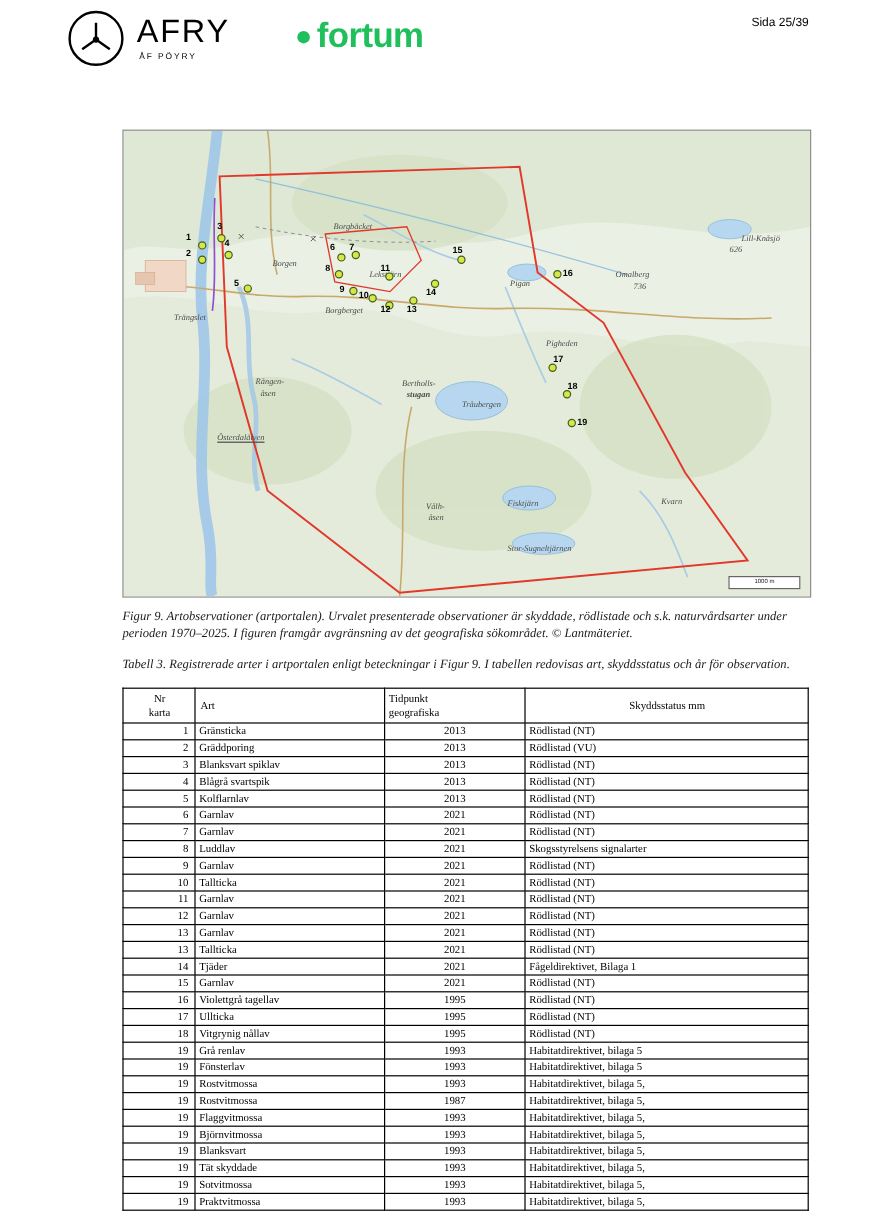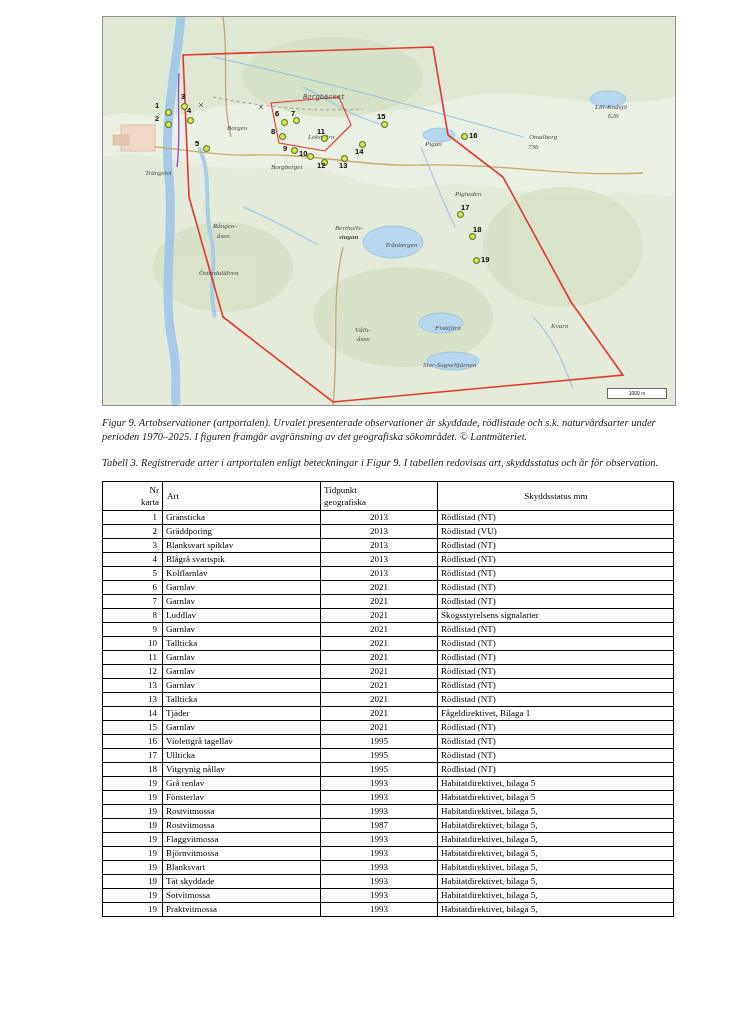--- a/index.html
+++ b/index.html
@@ -162,32 +162,55 @@
     line-height: 13px;
     vertical-align: middle;
   }
   thead th {
     font-weight: normal;
     text-align: left;
     height: 26px;
     line-height: 12px;
     padding: 1px 3px;
   }
-  th.c-nr { width: 52px; text-align: right; padding-left: 4px;}
+  th.c-nr { width: 52px; text-align: center; padding-left: 4px;}
   th.c-art { width: 150px; text-align: left; padding-left: 4px; }
   th.c-tid { width: 110px; }
   th.c-status { text-align: center; padding-left: 4px; }
   td.c-nr { text-align: right; padding-right: 5px; }
   td.c-tid { text-align: center; }
 </style>
 </head>
 <body>
 
 <div class="page">
 
+  <div class="header">
+    <div class="logo-afry">
+      <svg class="afry-mark" viewBox="0 0 48 48">
+        <circle cx="24" cy="24" r="22" fill="none" stroke="#000" stroke-width="2"></circle>
+        <path d="M24 11 L24 25 M24 25 L12.5 33 M24 25 L35.5 33" fill="none" stroke="#000" stroke-width="2"></path>
+        <circle cx="24" cy="25" r="2.6" fill="#000"></circle>
+      </svg>
+      <div class="afry-text">
+        <span class="afry-word">AFRY</span>
+        <span class="afry-sub">ÅF PÖYRY</span>
+      </div>
+    </div>
+
+    <div class="logo-fortum">
+      <svg width="30" height="30" viewBox="0 0 30 30">
+        <path d="M15 2 A13 13 0 1 0 15 28 A13 13 0 0 1 15 2 Z" fill="#1fbf5b"></path>
+        <circle cx="19" cy="15" r="5.2" fill="#1fbf5b"></circle>
+      </svg>
+      <span class="fortum-word">fortum</span>
+    </div>
+
+    <div class="page-no">Sida 25/39</div>
+  </div>
 
   <div class="figure">
     <svg class="map-svg" viewBox="0 0 572 388" preserveAspectRatio="none">
 
       <rect x="0" y="0" width="572" height="388" fill="#eaf0e3"></rect>
 
       <g fill="#dfe8d4">
         <path d="M0 0 H572 V80 C480 100 420 60 340 85 C260 110 180 70 90 95 C50 105 20 90 0 100 Z"></path>
         <path d="M0 140 C60 130 110 160 170 150 C230 140 260 180 320 170 C390 158 440 190 520 175 L572 180 V388 H0 Z" fill="#e4ebda"></path>
       </g>
@@ -233,41 +256,41 @@
 
       <path d="M76 56 C74 90 78 120 74 150" stroke="#8f4fd1" stroke-width="1.4" fill="none"></path>
 
       <g stroke="#555" stroke-width="0.8">
         <path d="M96 86 l4 4 M100 86 l-4 4"></path>
         <path d="M156 88 l4 4 M160 88 l-4 4"></path>
       </g>
     </svg>
 
     <div id="map-labels">
-        <div class="map-label" style="left: 200px; top: 76px; font-family: Liberation Mono, monospace;">Borgbäcket</div>
+        <div class="map-label" style="left: 175px; top: 76px;">Borgbäcket</div>
         <div class="map-label" style="left: 124px; top: 107px;">Borgen</div>
         <div class="map-label" style="left: 205px; top: 116px;">Lekstjärn</div>
         <div class="map-label" style="left: 168px; top: 146px;">Borgberget</div>
         <div class="map-label" style="left: 42px; top: 152px;">Trängslet</div>
         <div class="map-label" style="left: 110px; top: 205px;">Rången-</div>
         <div class="map-label" style="left: 114px; top: 215px;">åsen</div>
         <div class="map-label" style="left: 232px; top: 207px;">Bertholls-</div>
         <div class="map-label" style="left: 236px; top: 216px; font-weight: bold;">stugan</div>
         <div class="map-label" style="left: 282px; top: 224px;">Tråubergen</div>
         <div class="map-label" style="left: 352px; top: 173px;">Pigheden</div>
-        <div class="map-label" style="left: 426px; top: 116px; text-align: center;">Omalberg</div>
-        <div class="map-label" style="left: 492px; top: 86px;">Lill-Knåsjö</div>
+        <div class="map-label" style="left: 410px; top: 116px; text-align: center;">Omalberg</div>
+        <div class="map-label" style="left: 515px; top: 86px;">Lill-Knåsjö</div>
         <div class="map-label" style="left: 505px; top: 95px;">626</div>
         <div class="map-label" style="left: 425px; top: 126px;">736</div>
         <div class="map-label" style="left: 322px; top: 123px;">Pigan</div>
         <div class="map-label" style="left: 252px; top: 309px;">Vålh-</div>
         <div class="map-label" style="left: 254px; top: 318px;">åsen</div>
-        <div class="map-label" style="left: 332px; top: 307px; font-style: italic;">Fisktjärn</div>
+        <div class="map-label" style="left: 320px; top: 307px; font-style: italic;">Fisktjärn</div>
         <div class="map-label" style="left: 320px; top: 344px;">Stor-Sugneltjärnen</div>
-        <div class="map-label" style="left: 96px; top: 252px;">Österdalälven</div>
+        <div class="map-label" style="left: 78px; top: 252px; text-decoration: underline;">Österdalälven</div>
         <div class="map-label" style="left: 448px; top: 305px;">Kvarn</div>
       </div>
 
     <div id="map-points">
         <div class="pt" style="left: 62px; top: 92px;"></div>
         <div class="pt-num" style="left: 52px; top: 84px;">1</div>
         <div class="pt" style="left: 62px; top: 104px;"></div>
         <div class="pt-num" style="left: 52px; top: 97px;">2</div>
         <div class="pt" style="left: 78px; top: 86px;"></div>
         <div class="pt-num" style="left: 78px; top: 75px;">3</div>

